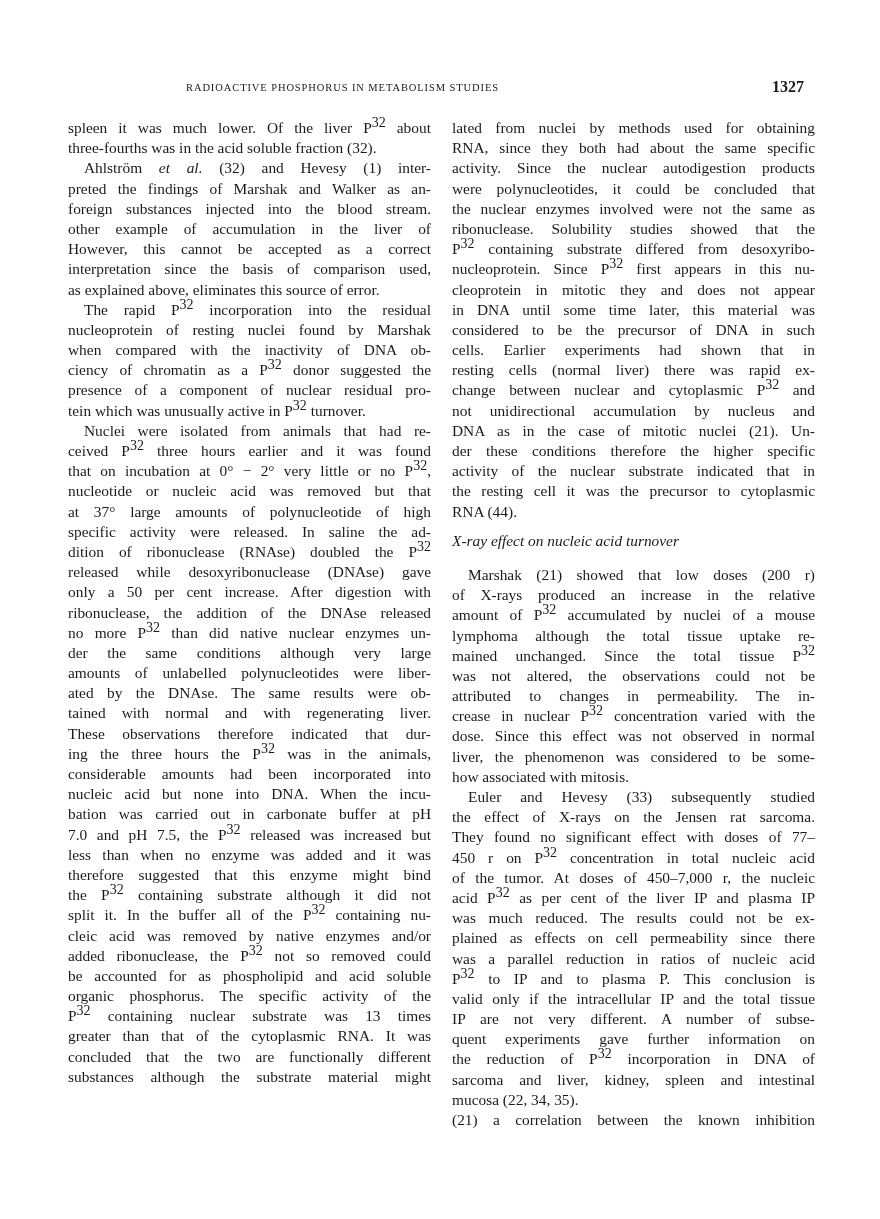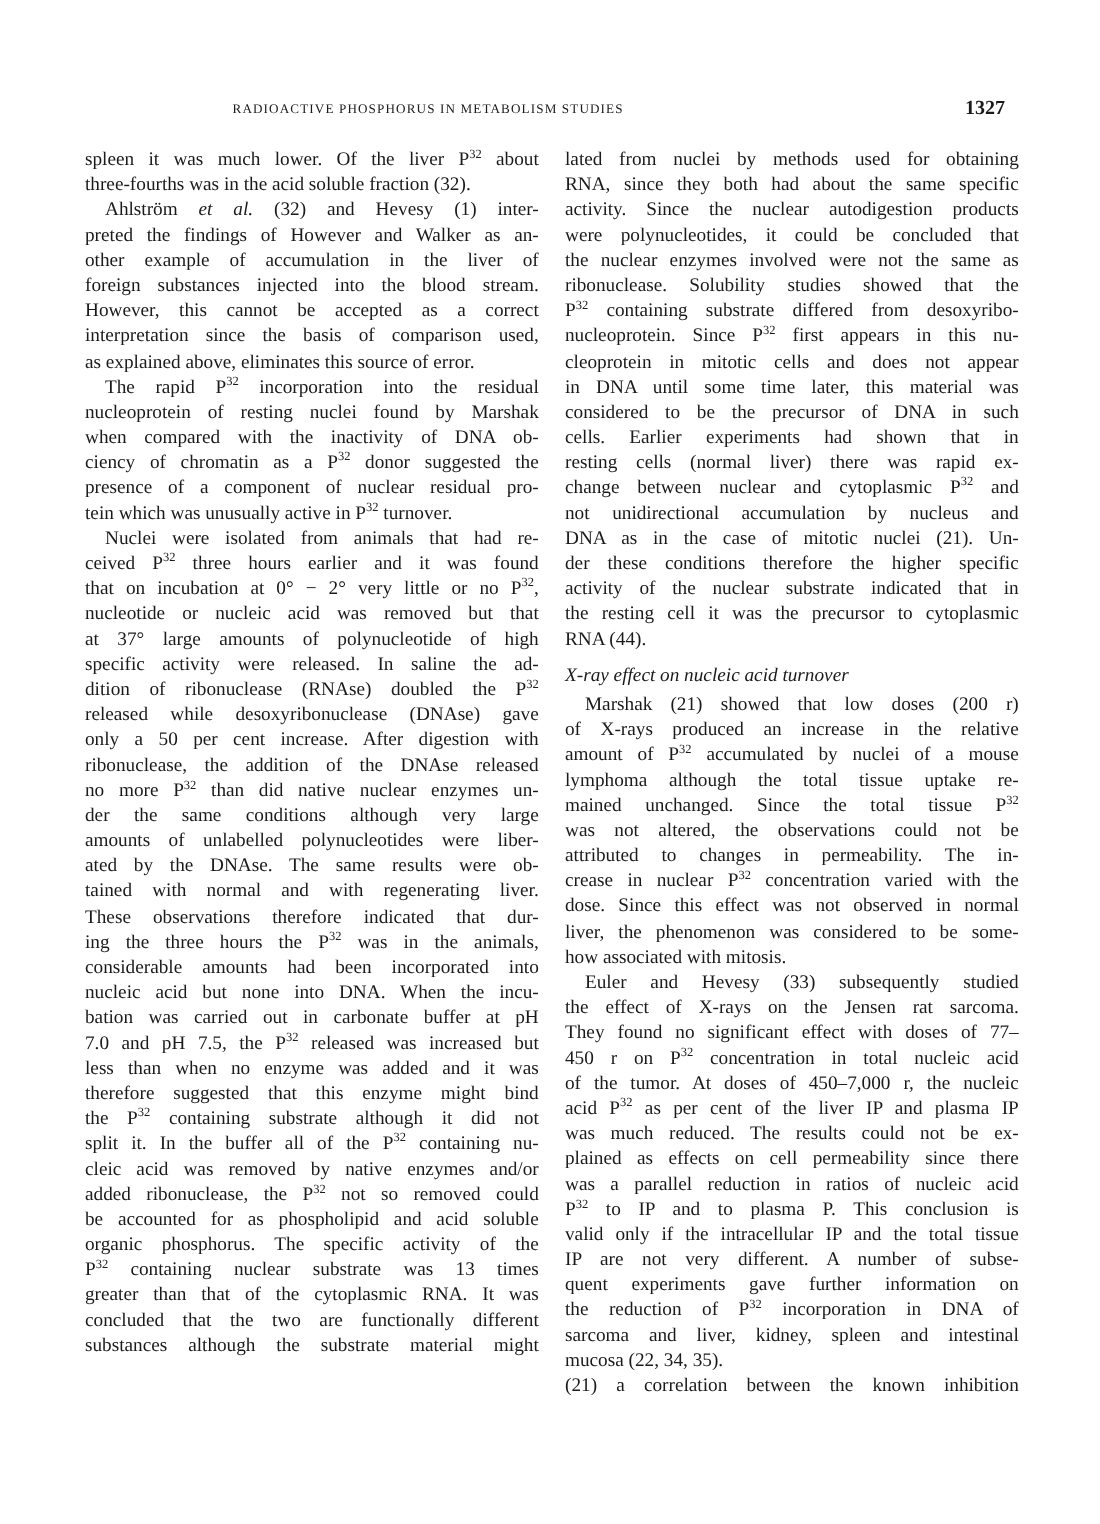--- a/index.html
+++ b/index.html
@@ -9,38 +9,38 @@
   .running-title { position: absolute; left: 130px; top: 2px; font-size: 11.2px; letter-spacing: 0.9px;
                    font-variant: small-caps; text-transform: lowercase; font-family: "Liberation Serif", serif; }
   .running-title { text-transform: uppercase; font-variant: normal; font-size: 10.5px; }
   .page-num { position: absolute; right: 0; top: -2px; font-size: 16px; font-weight: bold; }
   .col { position: absolute; top: 118px; width: 363px; font-size: 15.4px; line-height: 20.2px; }
   .col.left { left: 68px; }
   .col.right { left: 452px; }
   .ln { display: block; height: 20.2px; white-space: nowrap; text-align: justify; text-align-last: justify; }
   .ln.last { text-align-last: left; }
   .ln.indent { padding-left: 16px; }
-  .heading { font-style: italic; text-align-last: left; height: 20.2px; margin-top: 9px; margin-bottom: 3px; }
-  sup { font-size: 10px; line-height: 0; vertical-align: 6px; }
+  .heading { font-style: italic; text-align-last: left; height: 20.2px; margin-top: 9px; margin-bottom: 14px; }
+  sup { font-size: 14px; line-height: 0; vertical-align: 6px; }
 </style>
 </head>
 <body>
 
 <div class="header">
   <span class="running-title">RADIOACTIVE PHOSPHORUS IN METABOLISM STUDIES</span>
   <span class="page-num">1327</span>
 </div>
 
 <div class="col left" id="left-col">
     <span class="ln">spleen it was much lower.  Of the liver P<sup>32</sup> about</span>
     <span class="ln last">three-fourths was in the acid soluble fraction (32).</span>
     <span class="ln indent">Ahlström <i>et al.</i> (32) and Hevesy (1) inter-</span>
-    <span class="ln">preted the findings of However and Walker as an-</span>
+    <span class="ln">preted the findings of Marshak and Walker as an-</span>
+    <span class="ln">foreign substances injected into the blood stream.</span>
     <span class="ln">other example of accumulation in the liver of</span>
-    <span class="ln">foreign substances injected into the blood stream.</span>
     <span class="ln">However, this cannot be accepted as a correct</span>
     <span class="ln">interpretation since the basis of comparison used,</span>
     <span class="ln last">as explained above, eliminates this source of error.</span>
     <span class="ln indent">The rapid P<sup>32</sup> incorporation into the residual</span>
     <span class="ln">nucleoprotein of resting nuclei found by Marshak</span>
     <span class="ln">when compared with the inactivity of DNA ob-</span>
     <span class="ln">ciency of chromatin as a P<sup>32</sup> donor suggested the</span>
     <span class="ln">presence of a component of nuclear residual pro-</span>
     <span class="ln last">tein which was unusually active in P<sup>32</sup> turnover.</span>
     <span class="ln indent">Nuclei were isolated from animals that had re-</span>
@@ -81,21 +81,21 @@
 <div class="col right">
   <div id="right-before">
       <span class="ln">lated from nuclei by methods used for obtaining</span>
       <span class="ln">RNA, since they both had about the same specific</span>
       <span class="ln">activity.  Since the nuclear autodigestion products</span>
       <span class="ln">were polynucleotides, it could be concluded that</span>
       <span class="ln">the nuclear enzymes involved were not the same as</span>
       <span class="ln">ribonuclease.  Solubility studies showed that the</span>
       <span class="ln">P<sup>32</sup> containing substrate differed from desoxyribo-</span>
       <span class="ln">nucleoprotein.  Since P<sup>32</sup> first appears in this nu-</span>
-      <span class="ln">cleoprotein in mitotic cells and does not appear</span>
+      <span class="ln">cleoprotein in mitotic they and does not appear</span>
       <span class="ln">in DNA until some time later, this material was</span>
       <span class="ln">considered to be the precursor of DNA in such</span>
       <span class="ln">cells.  Earlier experiments had shown that in</span>
       <span class="ln">resting cells (normal liver) there was rapid ex-</span>
       <span class="ln">change between nuclear and cytoplasmic P<sup>32</sup> and</span>
       <span class="ln">not unidirectional accumulation by nucleus and</span>
       <span class="ln">DNA as in the case of mitotic nuclei (21).  Un-</span>
       <span class="ln">der these conditions therefore the higher specific</span>
       <span class="ln">activity of the nuclear substrate indicated that in</span>
       <span class="ln">the resting cell it was the precursor to cytoplasmic</span>

